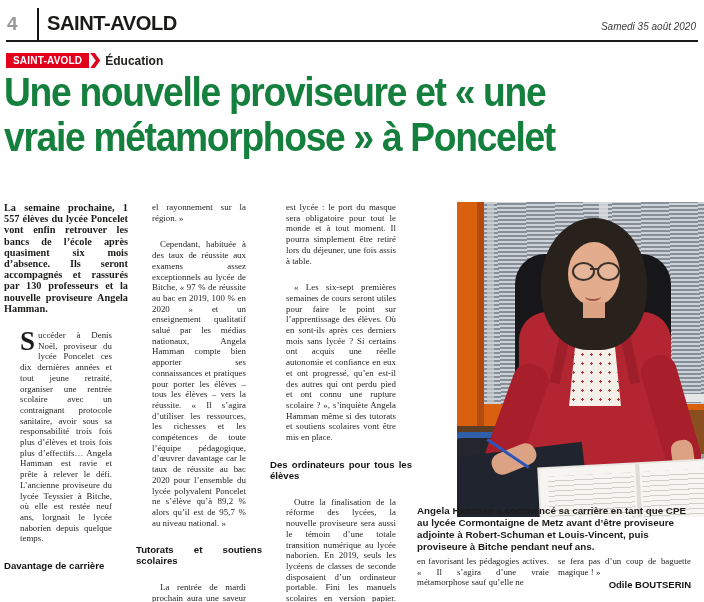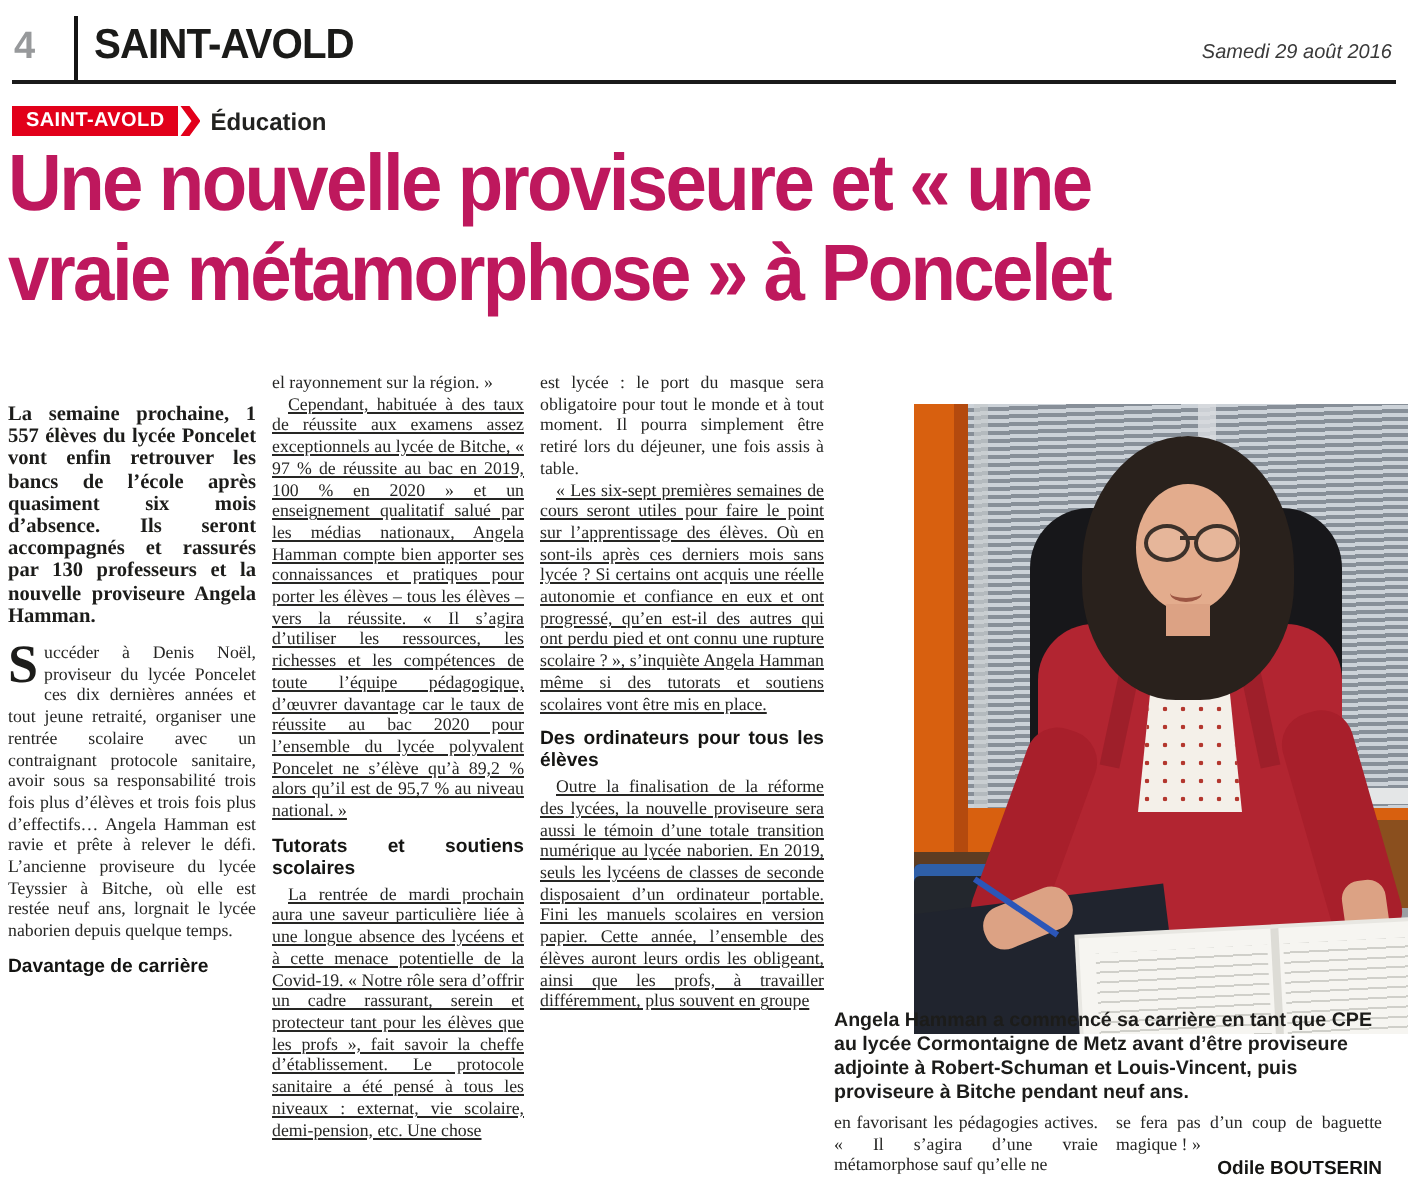--- a/index.html
+++ b/index.html
@@ -16,33 +16,33 @@
 
   
   .kicker{position:absolute;left:6px;top:53px;display:flex;align-items:center;}
   .tag{background:#e2001a;color:#fff;font:700 10px/15px "Liberation Sans",sans-serif;
        padding:0 7px;letter-spacing:.2px;}
   .tag-arrow{width:10px;height:15px;background:#e2001a;margin-left:1px;
        clip-path:polygon(0 0,45% 0,100% 50%,45% 100%,0 100%,55% 50%);}
   .category{margin-left:5px;font:600 12px "Liberation Sans",sans-serif;color:#222220;}
 
   
-  .headline{position:absolute;left:4px;top:70px;margin:0;color:#be185d;
+  .headline{position:absolute;left:4px;top:70px;margin:0;color:#15803d;
             font:800 40px/45px "Liberation Sans",sans-serif;letter-spacing:-1.4px;}
   .hl{display:block;transform:scaleX(.93);transform-origin:0 50%;white-space:nowrap;}
 
   
   .col{position:absolute;top:186px;height:416px;overflow:hidden;text-align:justify;
        font-size:8.9px;line-height:10.7px;}
   .col1{left:4px;width:124px;}
   .col2{left:136px;width:126px;}
   .col3{left:270px;width:142px;}
   .lead{font-weight:700;font-size:10.3px;line-height:11.2px;margin:16px 0 7px 0;color:#1c1c1a;}
-  .body{margin:0;}
-  .indent{text-indent:8px;text-decoration:underline;}
+  .body{margin:16px;}
+  .indent{text-indent:8px;}
   .subhead{font:700 9.6px/11px "Liberation Sans",sans-serif;margin:7px 0 2px 0;color:#141412;}
   .dropcap{float:left;font:700 27px/21px "Liberation Serif",serif;margin:1px 3px 0 0;color:#1c1c1a;}
 
   
   .photo{position:absolute;left:417px;top:186px;width:266px;height:315px;overflow:hidden;
          background:#d8600f;}
   .photo *{position:absolute;}
   .ph-blinds{left:26px;top:0;right:0;height:202px;
       background:repeating-linear-gradient(178deg,#ccd2d8 0 2px,#878f98 2px 4px);}
   .ph-framebar1{left:142px;top:0;width:9px;height:202px;background:#d7dbde;opacity:.85;}
@@ -93,21 +93,21 @@
   .byline{font:700 9.5px "Liberation Sans",sans-serif;text-align:right;margin-top:2px;color:#141412;}
 </style>
 </head>
 <body>
 
 <div class="page">
 
   <div class="pagenum">4</div>
   <div class="vsep"></div>
   <div class="section">SAINT-AVOLD</div>
-  <div class="date">Samedi 29 août 2016</div>
+  <div class="date">Samedi 35 août 2020</div>
   <div class="rule"></div>
 
   <div class="kicker">
     <span class="tag">SAINT-AVOLD</span>
     <span class="tag-arrow"></span>
     <span class="category">Éducation</span>
   </div>
 
   <h1 class="headline">
     <span class="hl">Une nouvelle proviseure et « une</span>

